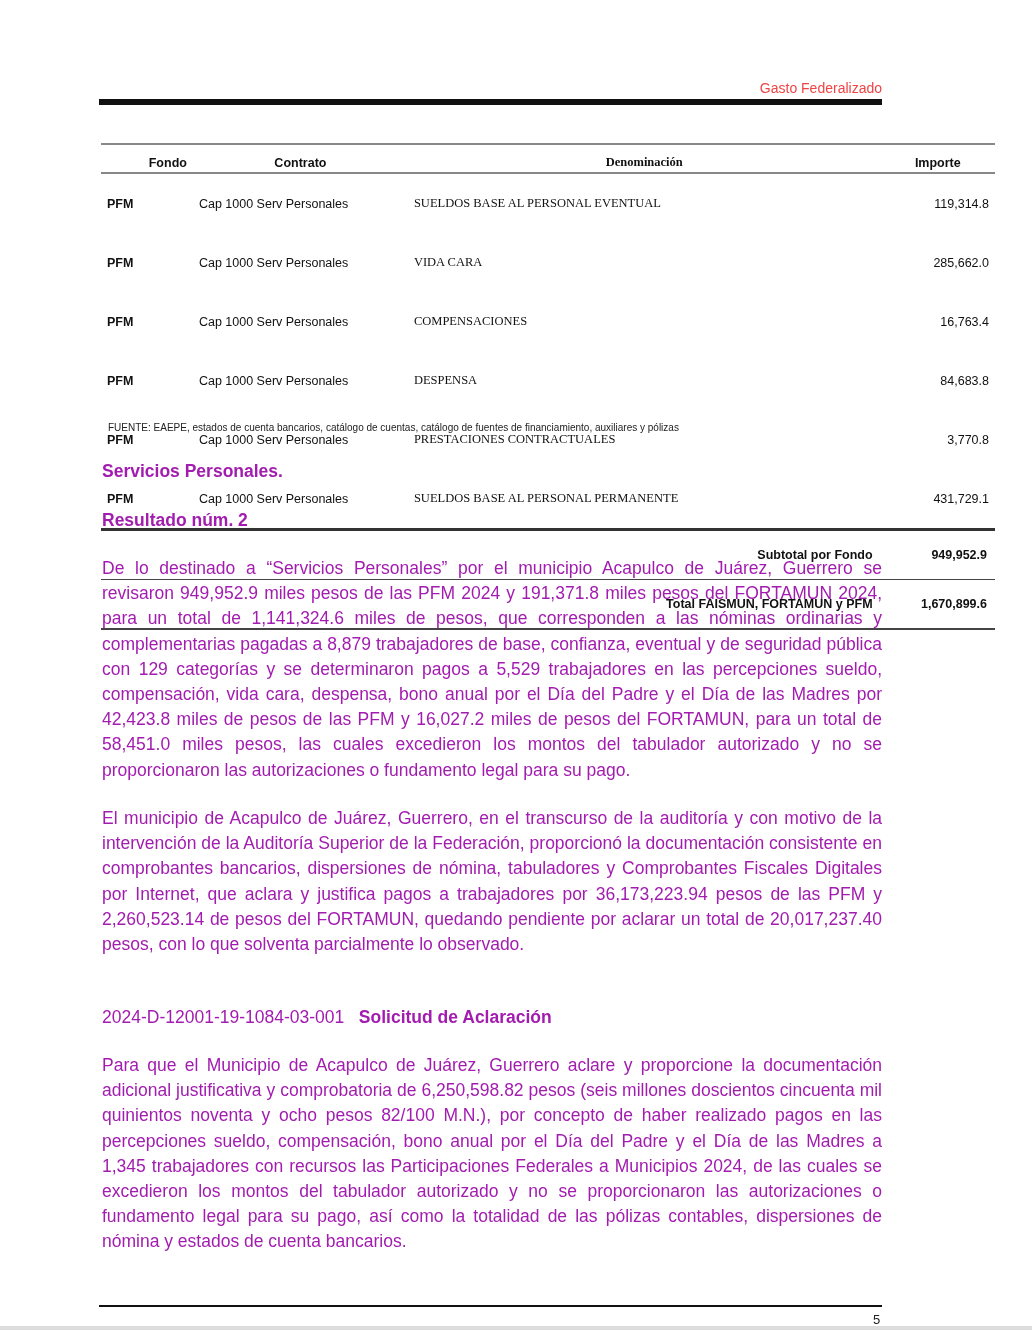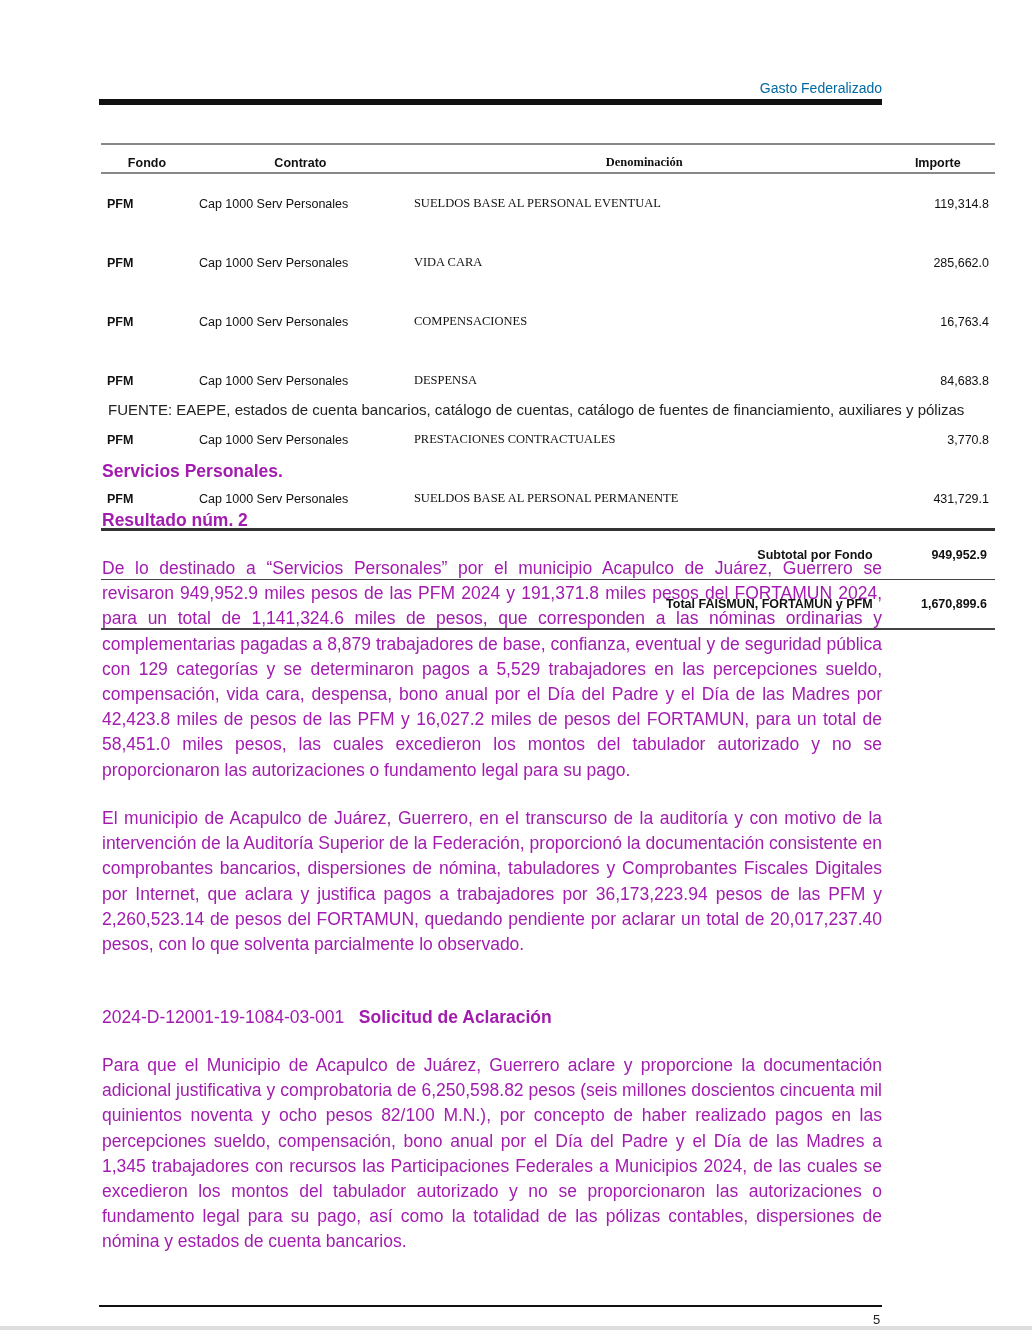--- a/index.html
+++ b/index.html
@@ -2,49 +2,49 @@
 <html><head>
   <meta charset="utf-8">
   <style>
     html, body { margin: 0; padding: 0; background: #ffffff; }
     body {
       width: 1032px; height: 1330px; position: relative; overflow: hidden;
       font-family: "Liberation Sans", sans-serif; color: #111;
     }
     .header-title {
       position: absolute; right: 150px; top: 80px;
-      font-size: 14px; color: #0369a1;
+      font-size: 14px; color: #ef4444;
     }
     .header-rule {
       position: absolute; left: 99px; width: 783px; top: 99px; height: 6px; background: #111;
     }
     table.fin {
       position: absolute; left: 101px; top: 143px; width: 894px;
       border-collapse: collapse; font-size: 12.5px;
     }
     table.fin thead tr th {
       border-top: 2px solid #888; border-bottom: 2px solid #888;
       font-weight: bold; padding: 10px 6px 2px 6px; height: 14px;
     }
     table.fin tbody td { padding: 16px 6px; height: 27px; vertical-align: middle; }
     table.fin tbody tr.last td { border-bottom: 3px solid #333; }
     table.fin tfoot td { height: 26px; font-weight: bold; padding: 11px 8px; text-align: right; }
     table.fin tfoot tr.sub td { border-bottom: 1.5px solid #444; }
     table.fin tfoot tr.tot td { border-bottom: 2px solid #444; }
     .c-fondo { width: 82px; text-align: left; }
-    th.c-fondo { text-align: center; }
+    th.c-fondo { text-align: right; }
     .c-contrato { width: 210px; }
     th.c-contrato { text-align: center; }
     .c-denom { width: 478px; font-family: Liberation Serif, serif; }
     th.c-denom { text-align: center; }
     .c-imp { width: 100px; text-align: right; }
     th.c-imp { text-align: center; }
     td.c-fondo { font-weight: bold; }
     .source {
-      position: absolute; left: 108px; top: 401px; font-size: 15px; color: #222;
+      position: absolute; left: 108px; top: 422px; font-size: 10px; color: #222;
     }
     .body-text {
       position: absolute; left: 102px; width: 780px;
       font-size: 17.5px; line-height: 25.2px; text-align: justify; color: #a21caf;
     }
     .h-bold { font-weight: bold; }
     .footer-rule {
       position: absolute; left: 99px; width: 783px; top: 1305px; height: 2px; background: #111;
     }
     .page-num { position: absolute; left: 873px; top: 1312px; font-size: 13px; color: #222; }

